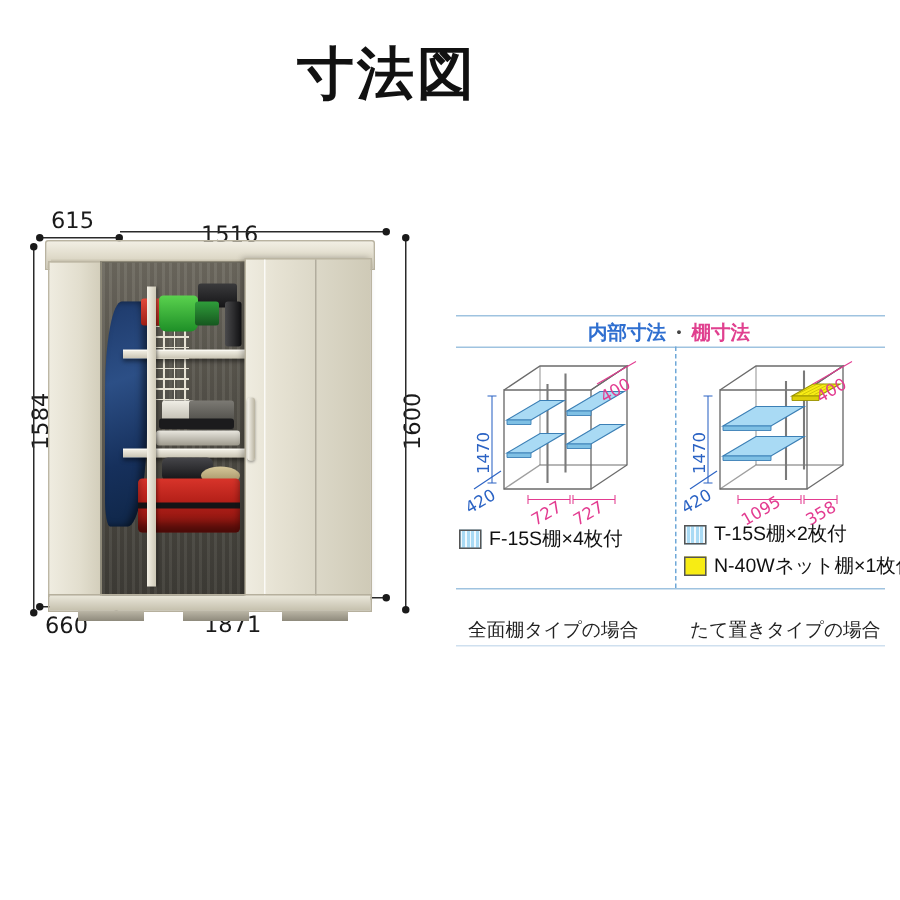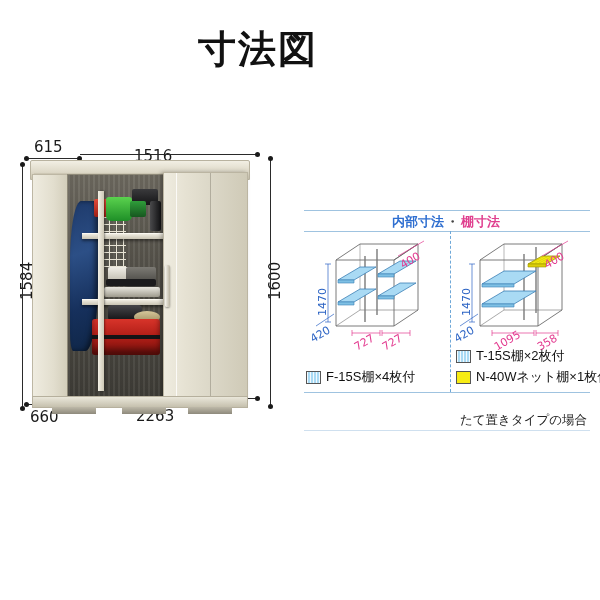--- a/index.html
+++ b/index.html
@@ -280,21 +280,21 @@
   
   .legend {
     position: absolute;
     font-size: 13px;
     color: #111;
     white-space: nowrap;
     display: flex;
     align-items: center;
     gap: 5px;
   }
-  .legend.lg1 { left: 6px; top: 150px; margin-top: 18px; }
+  .legend.lg1 { left: 6px; top: 150px; }
   .legend.lg2 { left: 156px; top: 147px; }
   .legend.lg3 { left: 156px; top: 168px; }
   .sw {
     display: inline-block;
     width: 15px; height: 13px;
     border: 1px solid #555;
   }
   .sw.blue {
     background:
       repeating-linear-gradient(90deg, rgba(255,255,255,0.85) 0 1px, transparent 1px 3px),
@@ -329,21 +329,21 @@
 
   <div class="cab-wrap">
 
     <div class="dim-text" style="left:26px; top:8px;">615</div>
     <div class="dim-text" style="left:126px; top:17px;">1516</div>
 
     <div class="dim-text vert" style="left:10px; top:170px;">1584</div>
     <div class="dim-text vert" style="left:258px; top:170px;">1600</div>
 
     <div class="dim-text" style="left:22px; top:278px;">660</div>
-    <div class="dim-text" style="left:128px; top:277px;">2263</div>
+    <div class="dim-text" style="left:128px; top:277px;">1871</div>
 
     <div class="dl h" style="left:18px; top:28px; width:54px;"></div>
     <div class="dl h" style="left:72px; top:24px; width:178px;"></div>
     <div class="dl v" style="left:14px; top:34px; height:246px;"></div>
     <div class="dl v" style="left:262px; top:28px; height:250px;"></div>
     <div class="dl h" style="left:18px; top:274px; width:52px;"></div>
     <div class="dl h" style="left:70px; top:268px; width:180px;"></div>
 
     <div class="tick" style="left:16px; top:26px;"></div>
     <div class="tick" style="left:69px; top:26px;"></div>
@@ -512,18 +512,19 @@
     </div>
     <div class="legend lg2">
       <span class="sw blue"></span>
       <span>T-15S棚×2枚付</span>
     </div>
     <div class="legend lg3">
       <span class="sw yellow"></span>
       <span>N-40Wネット棚×1枚付</span>
     </div>
 
+    <div class="caption c-left">全面棚タイプの場合</div>
     <div class="caption c-right">たて置きタイプの場合</div>
   </div>
 
   <div class="bottom-rule"></div>
 
 </div>
 
 </body></html>

